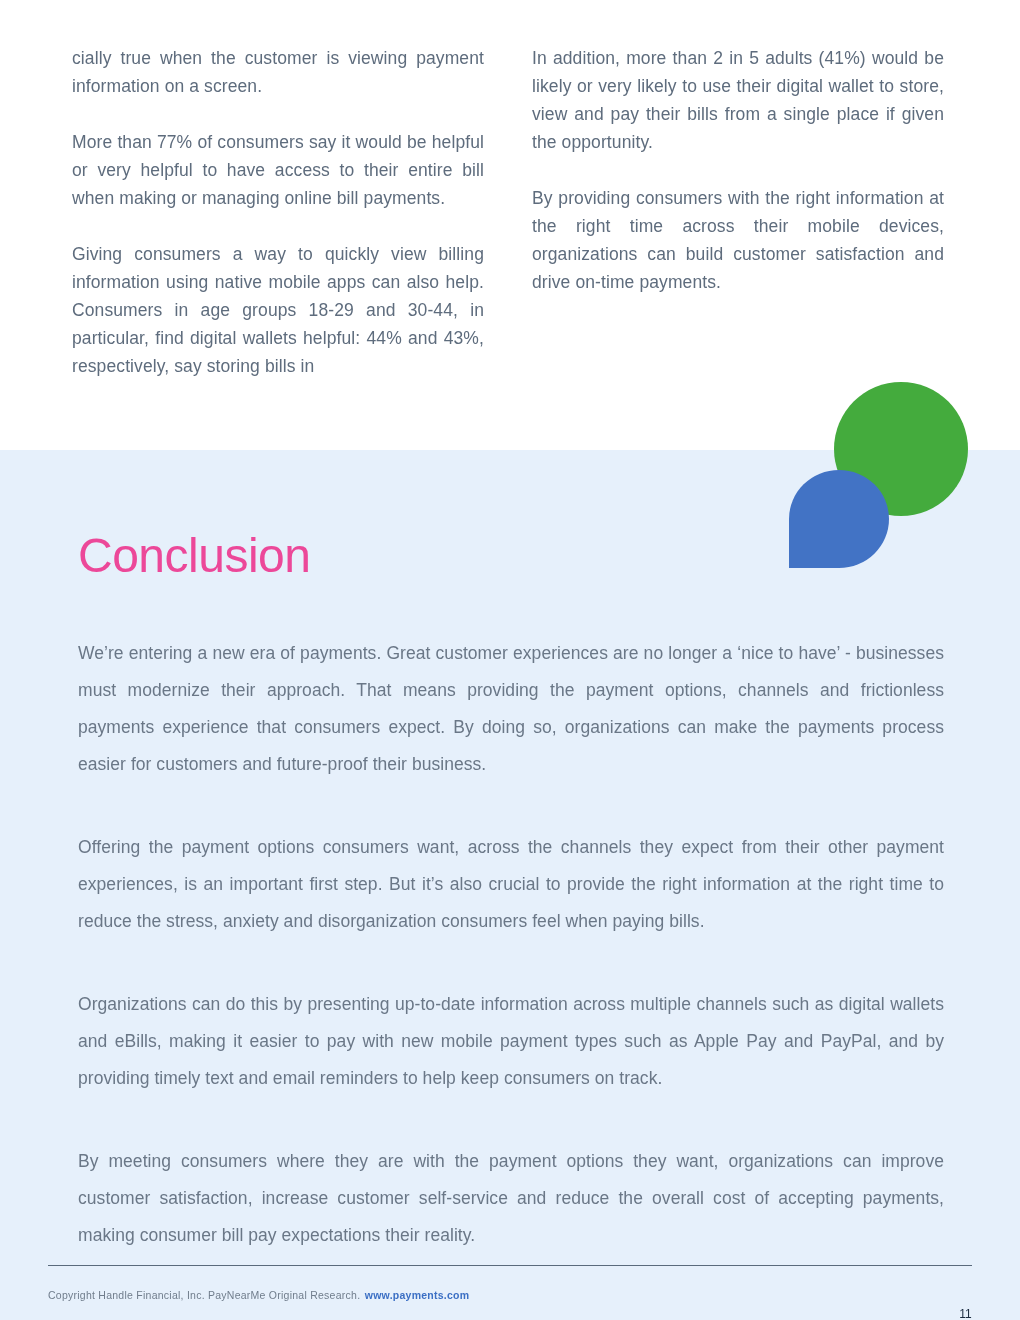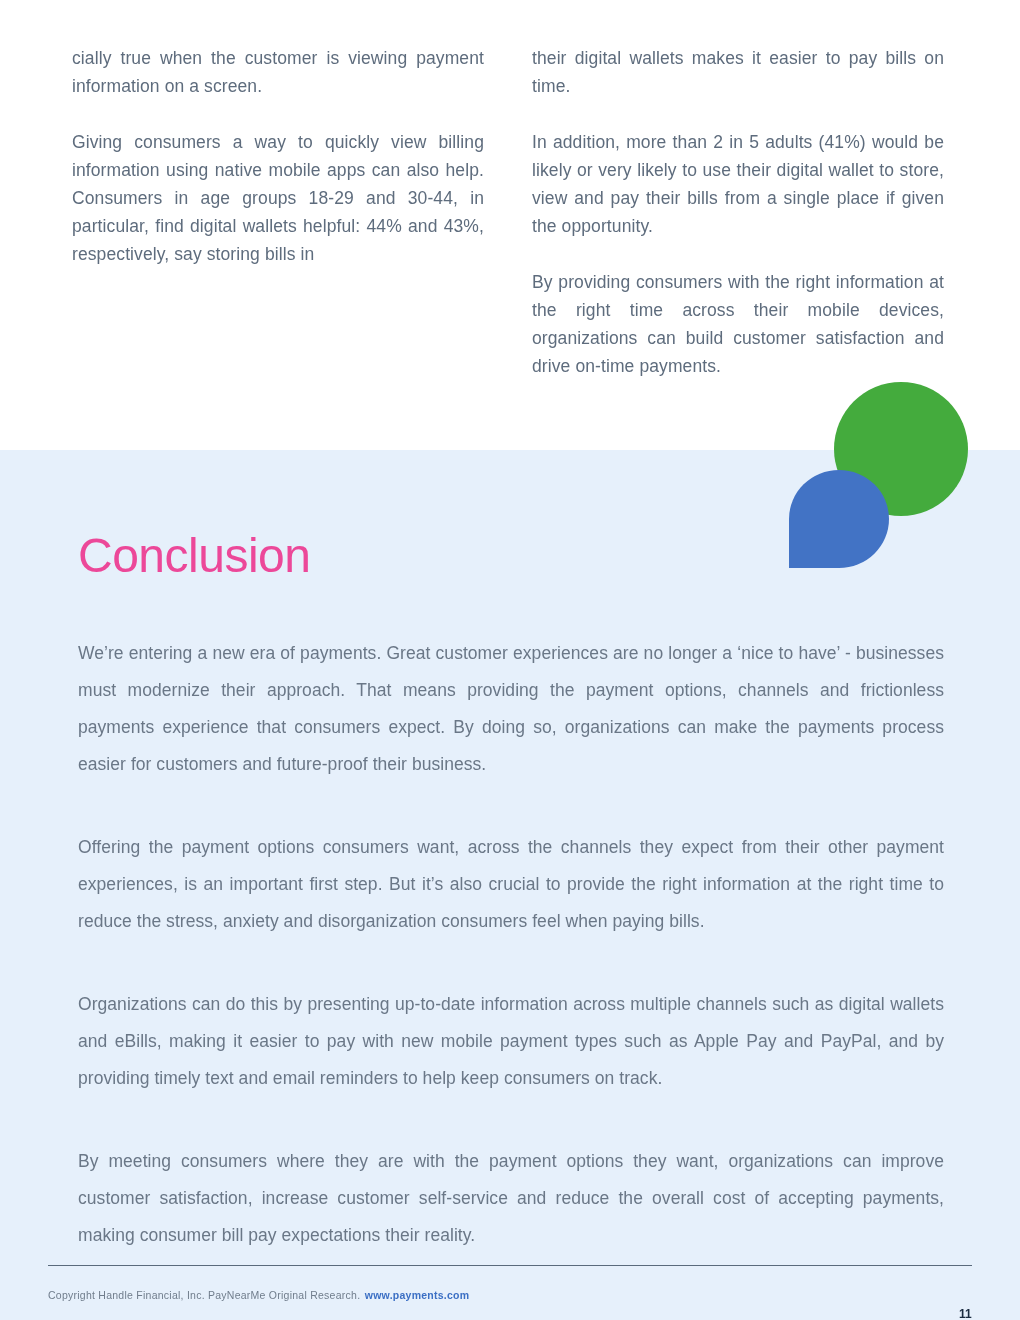--- a/index.html
+++ b/index.html
@@ -139,42 +139,42 @@
   }
   #footer-url {
     font-size: 10.5px;
     font-weight: bold;
     color: #3b6fc4;
     letter-spacing: 0.25px;
     text-decoration: none;
   }
   #page-number {
     font-size: 12px;
-    font-weight: bold;
+    font-weight: normal;
     color: #1a2b40;
     letter-spacing: 0.2px;
     margin-top: 40px;
   }
 </style>
 </head>
 <body>
 
 <div id="page">
 
   <div id="lower-panel"></div>
 
   <div id="top-columns">
 
     <div class="col left">
       <p>cially true when the customer is viewing payment information on a screen.</p>
+      <p>More than 77% of consumers say it would be helpful or very helpful to have access to their entire bill when making or managing online bill payments.</p>
       <p>Giving consumers a way to quickly view billing information using native mobile apps can also help. Consumers in age groups 18-29 and 30-44, in particular, find digital wallets helpful: 44% and 43%, respectively, say storing bills in</p>
     </div>
 
     <div class="col right">
-      <p>their digital wallets makes it easier to pay bills on time.</p>
       <p>In addition, more than 2 in 5 adults (41%) would be likely or very likely to use their digital wallet to store, view and pay their bills from a single place if given the opportunity.</p>
       <p>By providing consumers with the right information at the right time across their mobile devices, organizations can build customer satisfaction and drive on-time payments.</p>
     </div>
 
   </div>
 
   <div id="green-circle"></div>
   <div id="blue-teardrop"></div>
 
   <div id="conclusion-section">

